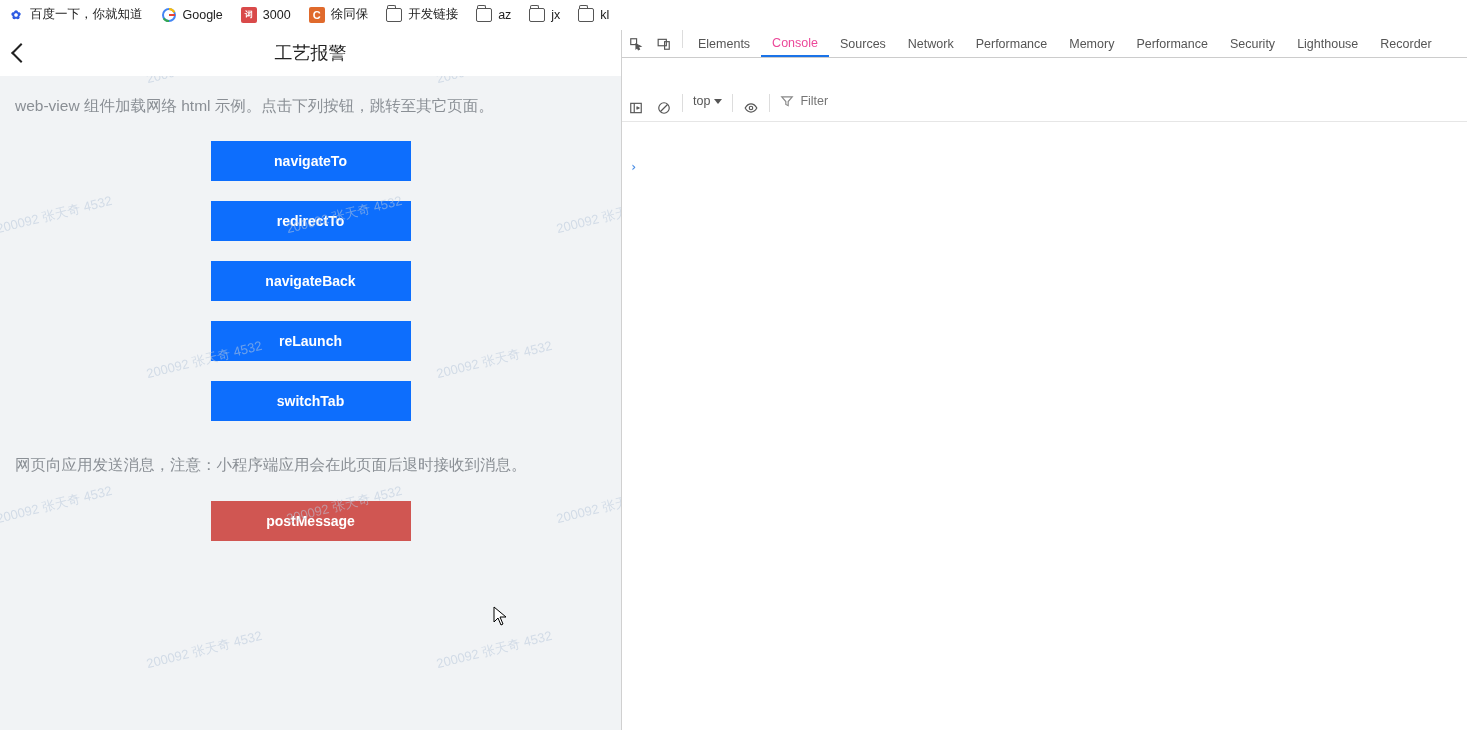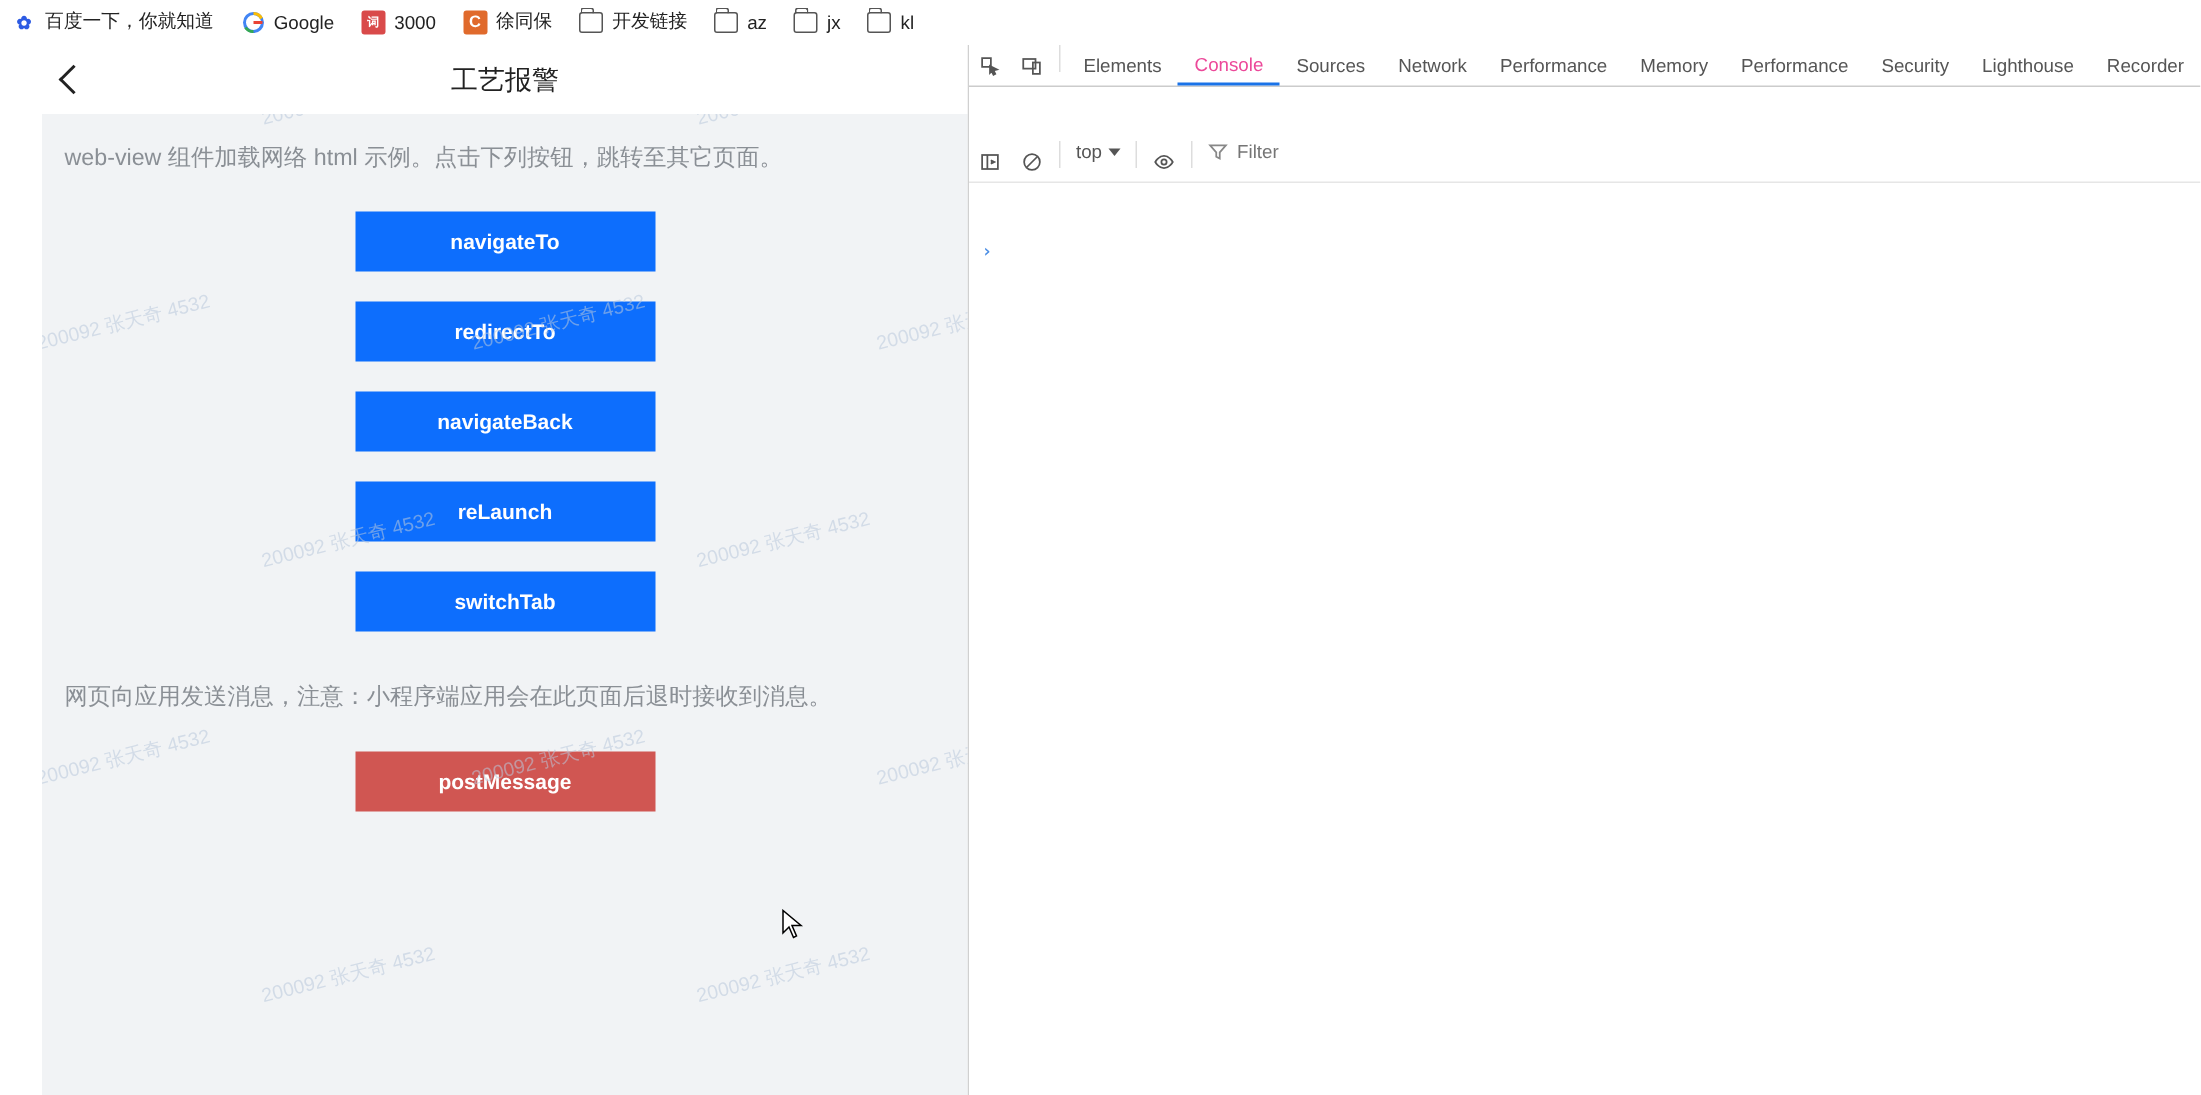--- a/index.html
+++ b/index.html
@@ -10,21 +10,21 @@
   .bm-item { display: flex; align-items: center; gap: 6px; cursor: pointer; }
   .favicon { width: 16px; height: 16px; display: inline-flex; align-items: center; justify-content: center; font-size: 12px; border-radius: 2px; }
   .favicon.baidu { color: #2d5be3; font-weight: bold; }
   .favicon.google { font-weight: bold; }
   .favicon.red-sq { background: #d94a4a; color: #fff; font-size: 8px; font-weight: bold; }
   .favicon.orange-sq { background: #e06a2c; color: #fff; font-weight: bold; font-size: 11px; }
   .folder-icon { width: 16px; height: 14px; border: 1.4px solid #555; border-radius: 2px; position: relative; }
   .folder-icon::before { content: ""; position: absolute; top: -4px; left: 0; width: 7px; height: 3px; border: 1.4px solid #555; border-bottom: none; border-radius: 2px 2px 0 0; }
 
   
-  .main { display: flex; height: 700px; padding-left: 28px; }
+  .main { display: flex; height: 700px; }
   .mobile-pane { width: 622px; border-right: 1px solid #d0d0d0; display: flex; flex-direction: column; }
   .devtools-pane { flex: 1; display: flex; flex-direction: column; gap: 36px; }
 
   
   .mobile-header { height: 46px; background: #fff; display: flex; align-items: center; position: relative; }
   .back-chevron { position: absolute; left: 14px; width: 14px; height: 14px; border-left: 2px solid #222; border-bottom: 2px solid #222; transform: rotate(45deg); cursor: pointer; }
   .mobile-title { width: 100%; text-align: center; font-size: 18px; color: #222; }
 
   
   .mobile-body { flex: 1; background: #f1f3f5; position: relative; padding: 18px 15px; overflow: hidden; }

